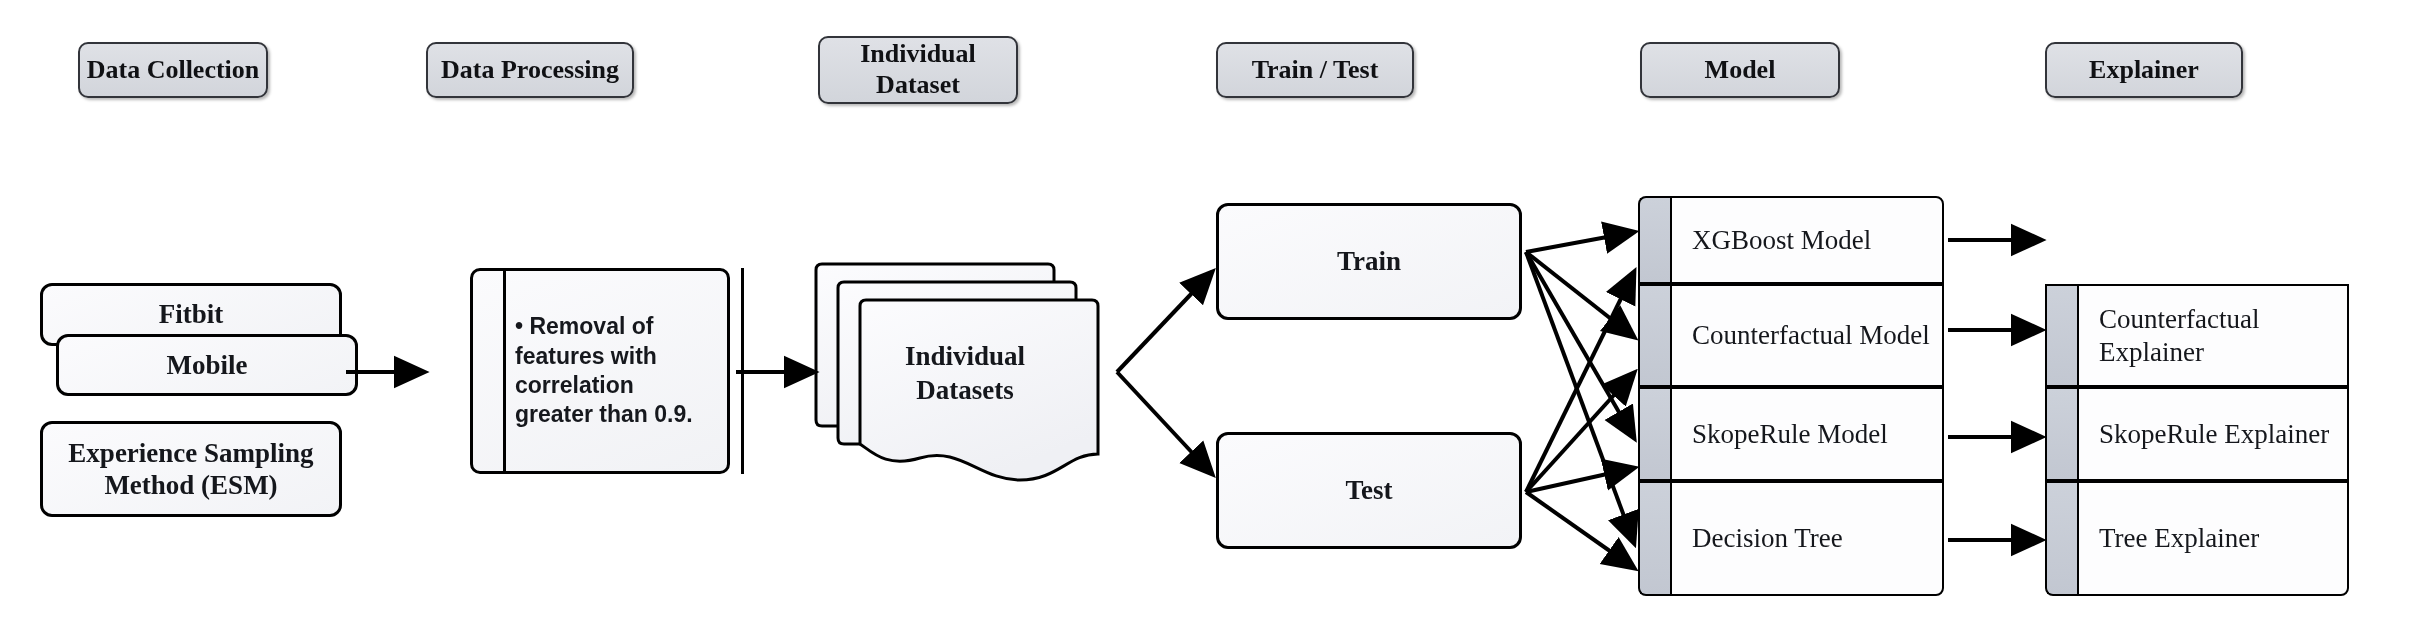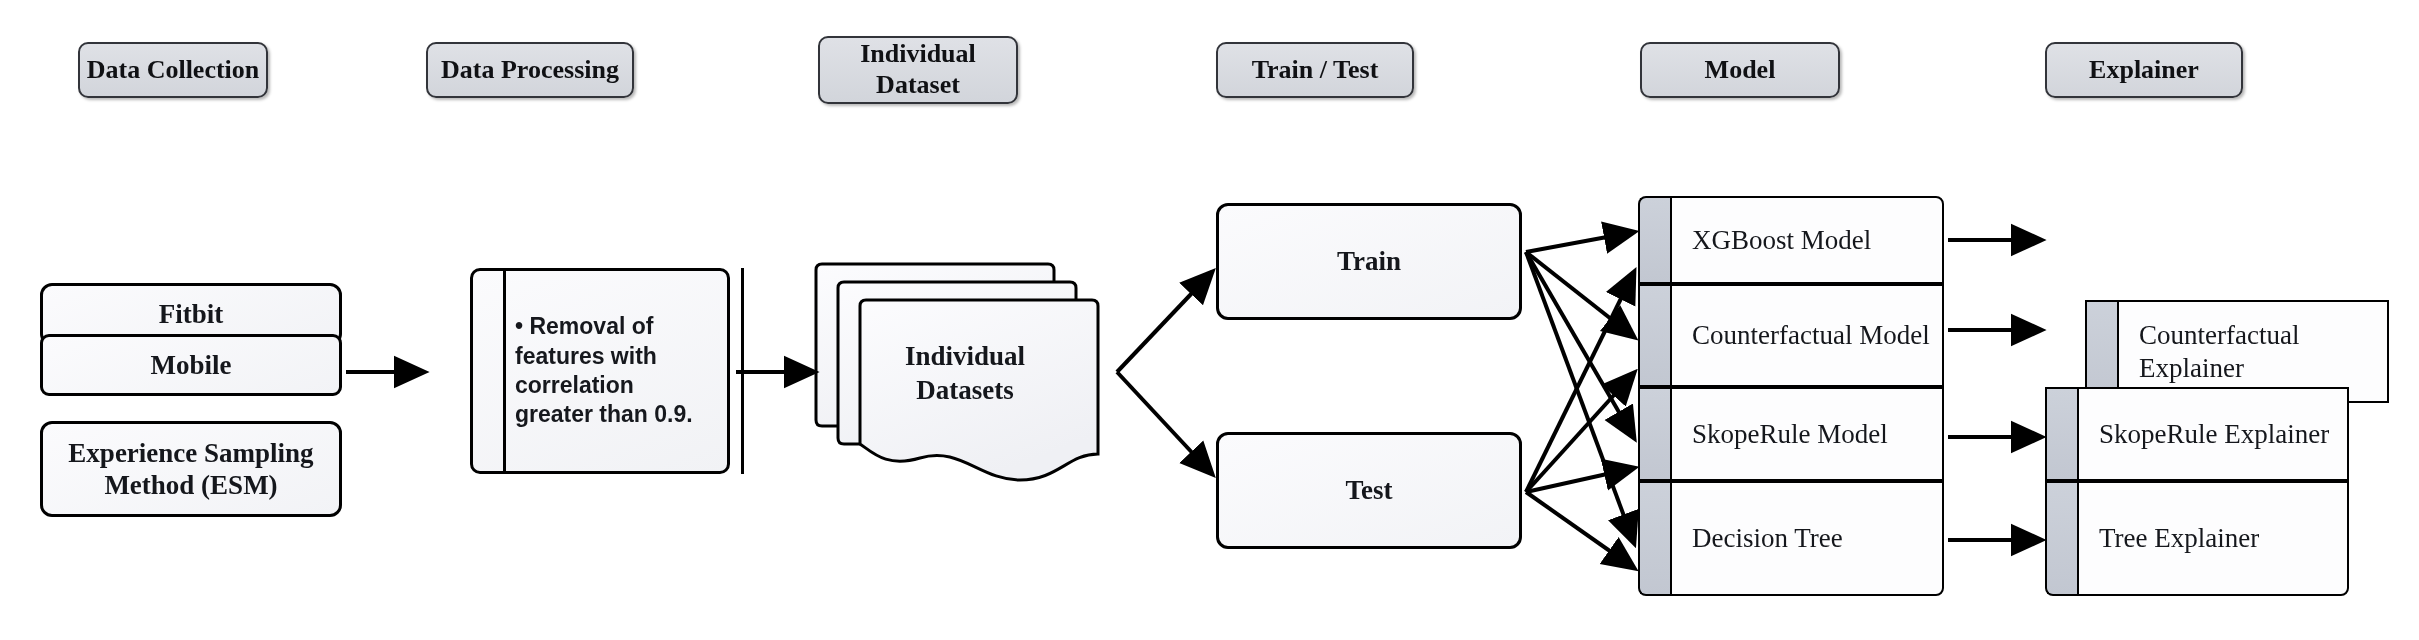--- a/index.html
+++ b/index.html
@@ -135,21 +135,21 @@
   </div>
 
   <div class="hdr" style="left:2045px;top:42px;width:198px;height:56px;">
     <span>Explainer</span>
   </div>
 
   <div class="pbox" style="left:40px;top:247px;width:302px;height:63px;margin-top:36px;">
     <span>Fitbit</span>
   </div>
 
-  <div class="pbox" style="left:40px;top:334px;width:302px;height:62px;border-radius:9px;">
+  <div class="pbox" style="left:56px;top:334px;width:302px;height:62px;">
     <span>Mobile</span>
   </div>
 
   <div class="pbox" style="left:40px;top:421px;width:302px;height:96px;padding:0 14px;">
     <span>Experience Sampling Method (ESM)</span>
   </div>
 
   <div class="proc" style="left:430px;top:268px;width:260px;height:206px;margin-left:40px;">
     <div class="bar" style="left:30px;"></div>
     <div class="bar" style="left:268px;"></div>
@@ -198,21 +198,21 @@
       <div class="tab"></div>
       <div class="cell">SkopeRule Model</div>
     </div>
     <div class="row last" style="top:285px;height:115px;width:306px;">
       <div class="tab"></div>
       <div class="cell">Decision Tree</div>
     </div>
   </div>
 
   <div class="grp" style="left:2045px;top:196px;width:304px;height:400px;">
-    <div class="row" style="top:104px;height:103px;width:304px;margin-left:40px;">
+    <div class="row" style="top:88px;height:103px;width:304px;">
       <div class="tab"></div>
       <div class="cell">Counterfactual Explainer</div>
     </div>
     <div class="row" style="top:191px;height:94px;width:304px;">
       <div class="tab"></div>
       <div class="cell">SkopeRule Explainer</div>
     </div>
     <div class="row last" style="top:285px;height:115px;width:304px;">
       <div class="tab"></div>
       <div class="cell">Tree Explainer</div>

